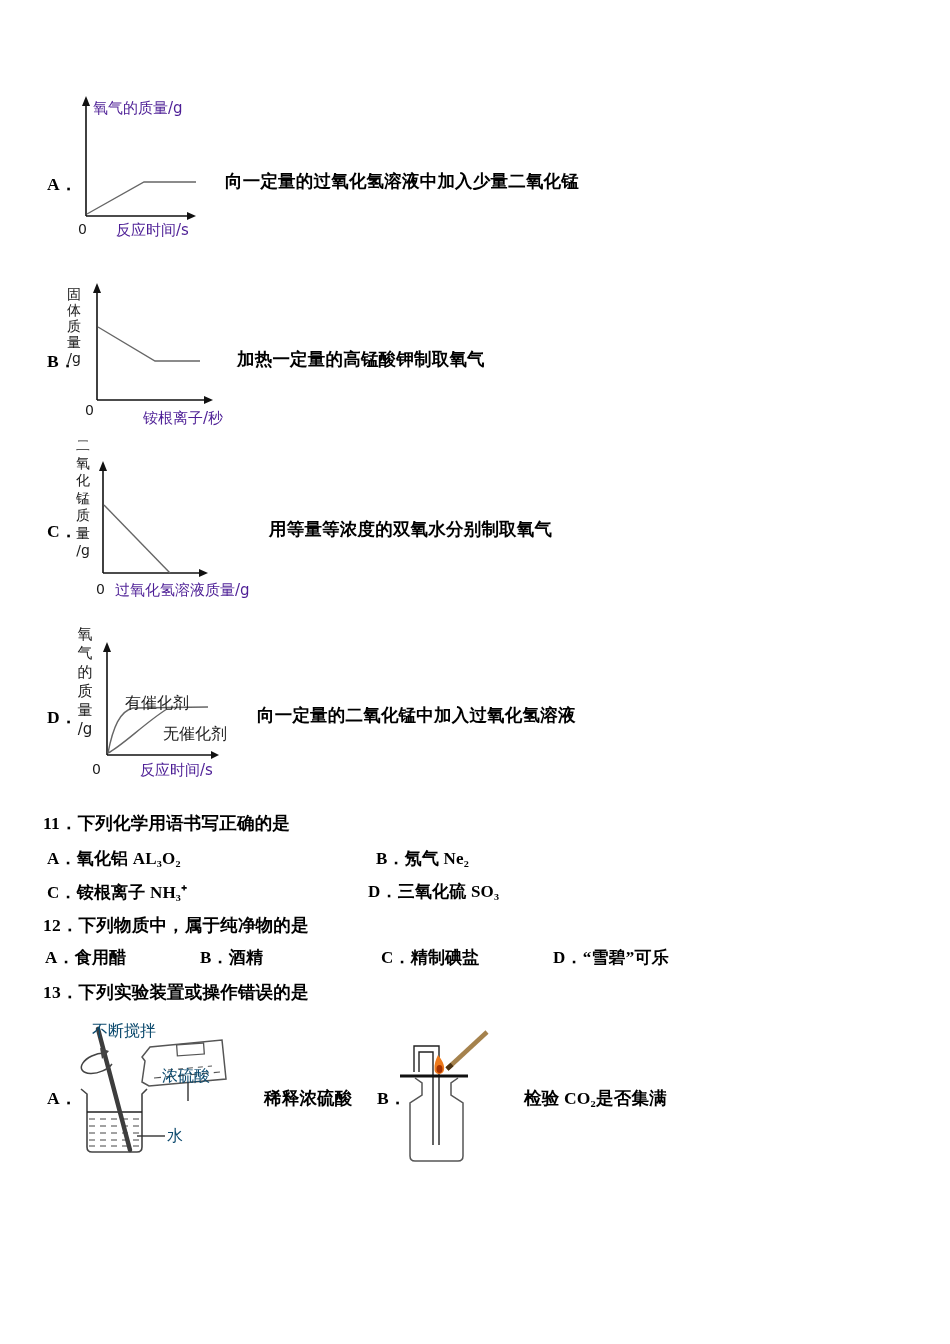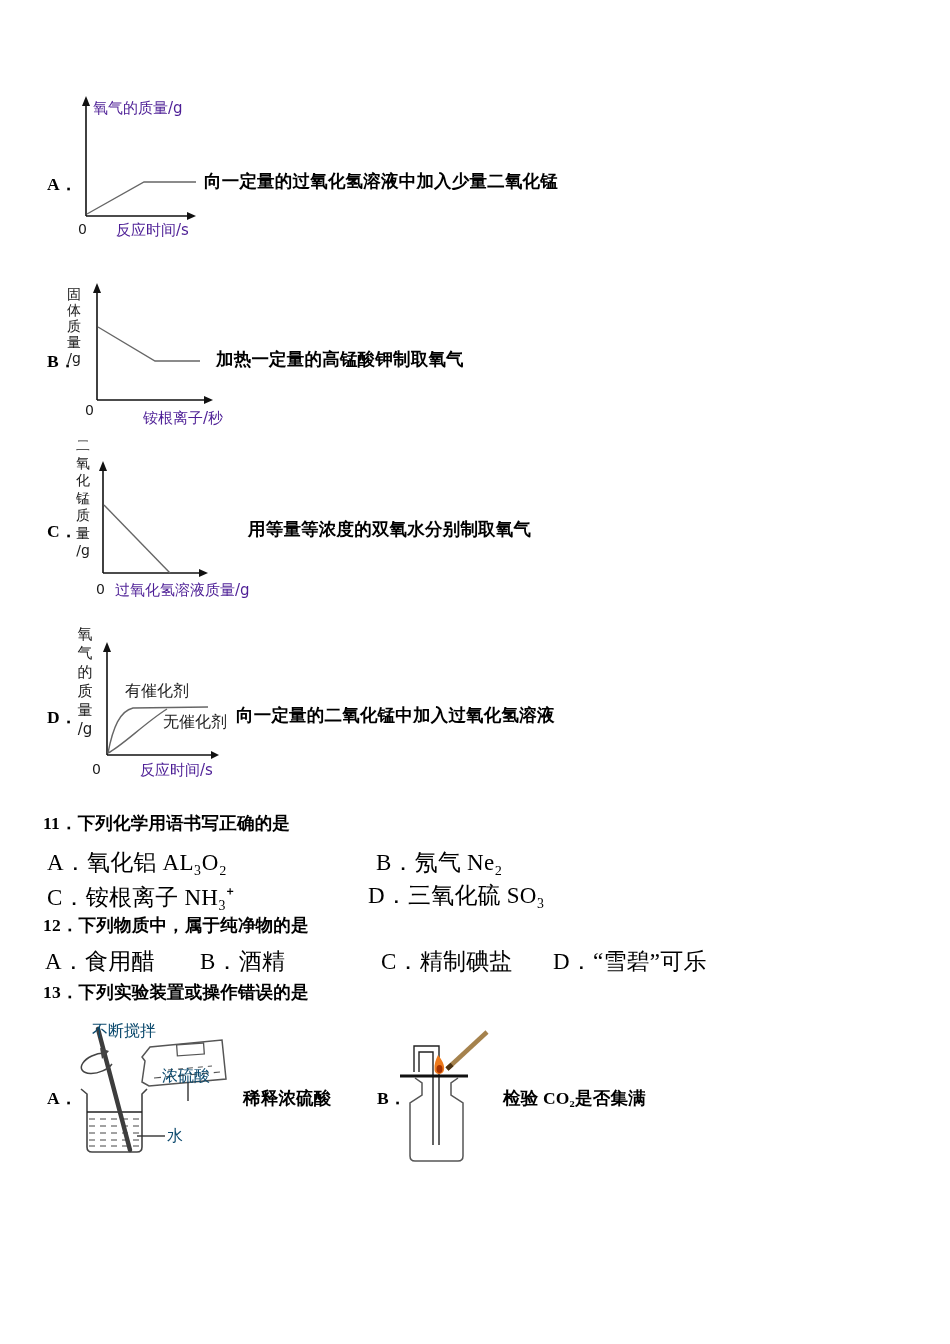--- a/index.html
+++ b/index.html
@@ -1,27 +1,27 @@
 <!DOCTYPE html>
 <html><head>
 <meta charset="utf-8">
 <style>
   html,body{margin:0;padding:0;background:#fff;}
   #page{position:relative;width:950px;height:1344px;background:#ffffff;
         font-family:"Liberation Serif", serif;color:#000;overflow:hidden;}
   .abs{position:absolute;}
   .optletter{position:absolute;font-weight:bold;font-size:17.5px;white-space:nowrap;}
-  .desc{position:absolute;font-weight:bold;font-size:17.5px;white-space:nowrap;letter-spacing:.2px;}
+  .desc{position:absolute;font-weight:bold;font-size:17.5px;white-space:nowrap;letter-spacing:.2px;margin-left:21px;}
   .qtitle{position:absolute;font-weight:bold;font-size:17.5px;white-space:nowrap;letter-spacing:.2px;}
-  .opt{position:absolute;font-weight:normal;font-size:23px;white-space:nowrap;letter-spacing:.2px;}
+  .opt{position:absolute;font-weight:bold;font-size:17px;white-space:nowrap;letter-spacing:.2px;}
   .axlabel{position:absolute;font-size:15px;color:#4c1d95;white-space:nowrap;font-family:"DejaVu Sans",sans-serif;}
   .zero{position:absolute;font-size:14px;color:#1a1a1a;font-family:"DejaVu Sans",sans-serif;}
   .vlabel{position:absolute;width:22px;text-align:center;color:#1a1a1a;font-family:"DejaVu Sans",sans-serif;}
   .vlabel div{line-height:inherit;}
-  .curvelabel{position:absolute;font-size:16px;color:#1a1a1a;white-space:nowrap;font-family:"DejaVu Sans",sans-serif;}
+  .curvelabel{position:absolute;font-size:16px;color:#1a1a1a;white-space:nowrap;font-family:"DejaVu Sans",sans-serif;margin-top:12px;}
   .applabel{position:absolute;font-size:16px;color:#0c4a6e;white-space:nowrap;font-family:"DejaVu Sans",sans-serif;}
   svg{display:block;}
 </style>
 </head>
 <body>
 
 <div id="page">
 
   <div class="optletter" style="left:47px;top:172px">A．</div>
   <svg class="abs" style="left:75px;top:95px" width="130" height="132" viewBox="0 0 130 132">

